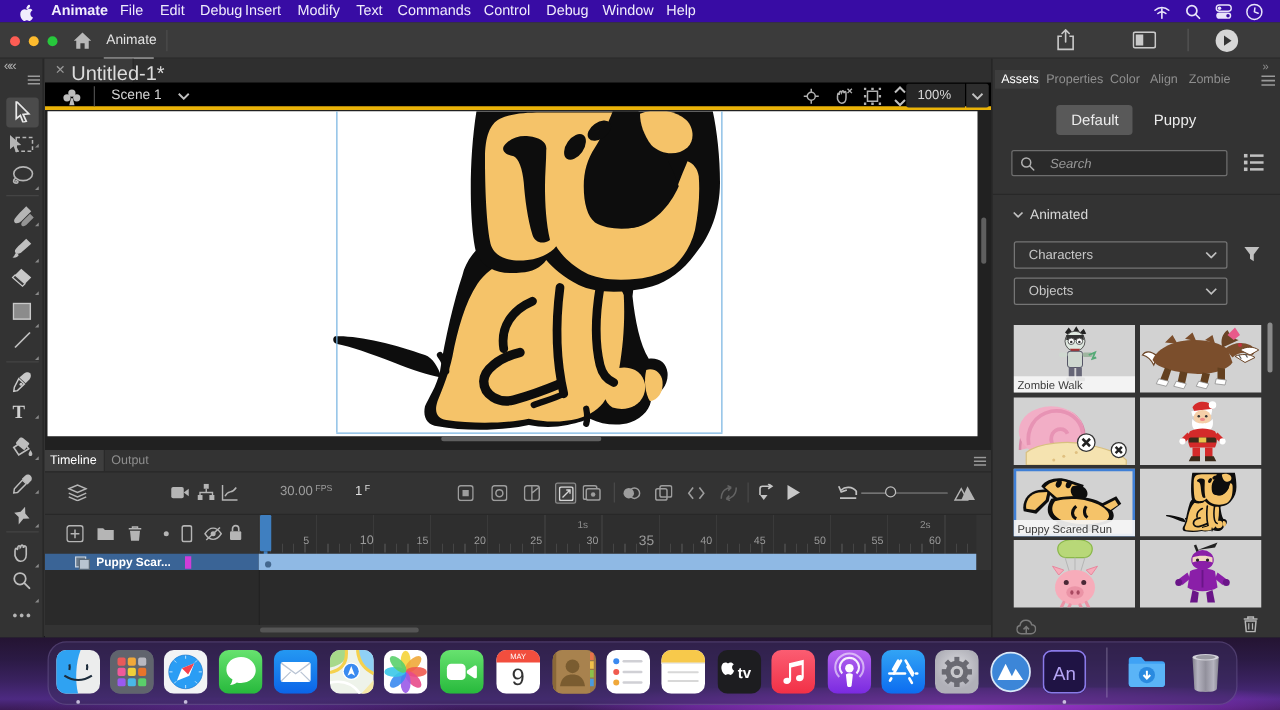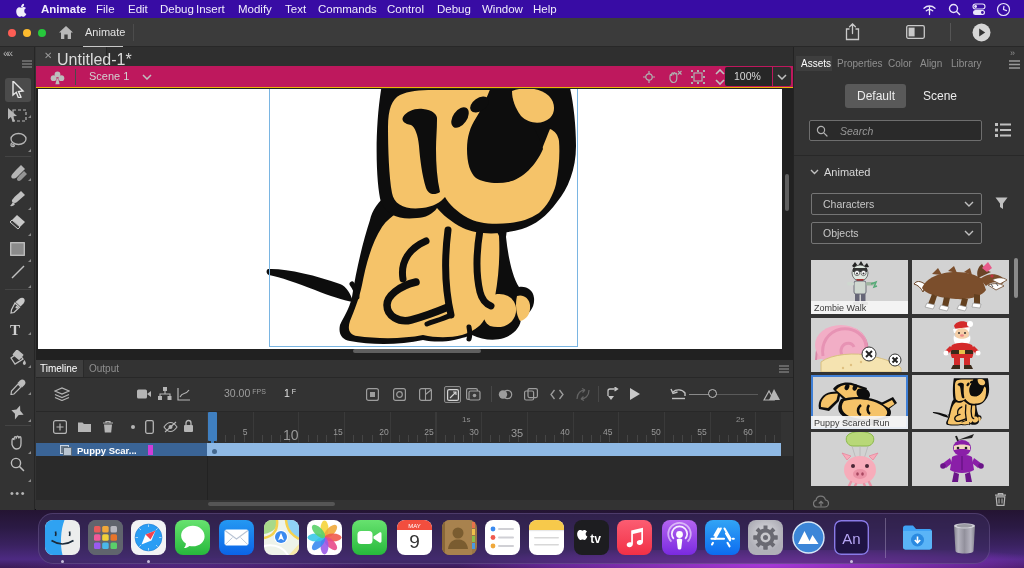--- a/index.html
+++ b/index.html
@@ -12,21 +12,21 @@
 #menubar { position:absolute; left:0; top:0; width:1024px; height:18px; background:#380ca4; color:#f0edfc; font-size:11.5px; }
 #menubar .mi { position:absolute; top:2.5px; }
 
 #window { position:absolute; left:0; top:18px; width:1024px; height:492px; background:#333333; border-bottom:1px solid #101016; }
 #titlebar { position:absolute; left:0; top:0; width:1024px; height:29px; background:#3b3b3b; border-bottom:1px solid #282828; }
 .tl { position:absolute; top:11px; width:8px; height:8px; border-radius:50%; }
 
 #toolstrip { position:absolute; left:0; top:29px; width:35px; height:463px; background:#333333; border-right:1px solid #262626; }
 
 #doctabs { position:absolute; left:36px; top:29px; width:757px; height:19px; background:#2f2f2f; }
-#scenebar { position:absolute; left:36px; top:48px; width:757px; height:22px; background:#be185d; border-bottom:1px solid #eab308; }
+#scenebar { position:absolute; left:36px; top:48px; width:757px; height:22px; background:#000000; border-bottom:3px solid #eab308; }
 #canvasarea { position:absolute; left:36px; top:70px; width:757px; height:272px; background:#212121; }
 #stage { position:absolute; left:1.5px; top:1px; width:744px; height:259.5px; background:#ffffff; overflow:hidden; }
 #timeline { position:absolute; left:36px; top:342px; width:757px; height:150px; background:#333333; }
 
 #rightpanel { position:absolute; left:793px; top:29px; width:231px; height:463px; background:#333333; border-left:1px solid #232323; }
 
 #desktop { position:absolute; left:0; top:510px; width:1024px; height:58px; overflow:hidden; }
 </style>
 </head>
 <body>
@@ -410,21 +410,21 @@
         <path d="M3 6 V4 C3 2.5 4 1.5 5.5 1.5 C7 1.5 8 2.5 8 4 V6" stroke="#b5b5b5" stroke-width="1.3" fill="none"></path>
       </svg>
 
       <div id="ruler" class="abs" style="left:171px;top:52px;width:574px;height:31px">
         <div class="abs" style="left:0;bottom:1px;width:574px;height:7px;background:repeating-linear-gradient(90deg, #454545 0 1px, transparent 1px 9.14px)"></div>
         <div class="abs" style="left:0;top:0;width:574px;height:31px;background:repeating-linear-gradient(90deg, #3a3a3a 0 1px, transparent 1px 45.7px)"></div>
       </div>
       <span class="abs" style="left:426px;top:55px;font-size:8px;color:#8f8f8f">1s</span>
       <span class="abs" style="left:700px;top:55px;font-size:8px;color:#8f8f8f">2s</span>
       <span class="abs" style="left:201px;top:67px;width:16px;text-align:center;font-size:8.5px;color:#9a9a9a">5</span>
-      <span class="abs" style="left:247px;top:67px;width:16px;text-align:left;font-size:14px;color:#9a9a9a">10</span>
+      <span class="abs" style="left:247px;top:67px;width:16px;text-align:right;font-size:10px;color:#9a9a9a">10</span>
       <span class="abs" style="left:294px;top:67px;width:16px;text-align:center;font-size:8.5px;color:#9a9a9a">15</span>
       <span class="abs" style="left:340px;top:67px;width:16px;text-align:center;font-size:8.5px;color:#9a9a9a">20</span>
       <span class="abs" style="left:385px;top:67px;width:16px;text-align:center;font-size:8.5px;color:#9a9a9a">25</span>
       <span class="abs" style="left:430px;top:67px;width:16px;text-align:center;font-size:8.5px;color:#9a9a9a">30</span>
       <span class="abs" style="left:475px;top:67px;width:16px;text-align:left;font-size:11px;color:#9a9a9a">35</span>
       <span class="abs" style="left:521px;top:67px;width:16px;text-align:center;font-size:8.5px;color:#9a9a9a">40</span>
       <span class="abs" style="left:567px;top:67px;width:16px;font-size:8.5px;color:#9a9a9a">45</span>
       <span class="abs" style="left:612px;top:67px;width:16px;text-align:center;font-size:8.5px;color:#9a9a9a">50</span>
       <span class="abs" style="left:658px;top:67px;width:16px;text-align:center;font-size:8.5px;color:#9a9a9a">55</span>
       <span class="abs" style="left:704px;top:67px;width:16px;text-align:center;font-size:8.5px;color:#9a9a9a">60</span>
@@ -448,30 +448,30 @@
       <div class="abs" style="left:172px;top:142px;width:127px;height:4px;background:#555;border-radius:2px"></div>
     </div>
     <div id="rightpanel">
       <span class="abs" style="left:216px;top:1px;color:#8f8f8f;font-size:9px">»</span>
 
       <div class="abs" style="left:2px;top:9px;width:36px;height:15px;background:#3e3e3e"></div>
       <span class="abs" style="left:7px;top:11px;font-size:10px;font-weight:normal;color:#fff">Assets</span>
       <span class="abs" style="left:43px;top:11px;font-size:10px;color:#8f8f8f">Properties</span>
       <span class="abs" style="left:94px;top:11px;font-size:10px;color:#8f8f8f">Color</span>
       <span class="abs" style="left:126px;top:11px;font-size:10px;color:#8f8f8f">Align</span>
-      <span class="abs" style="left:157px;top:11px;font-size:10px;color:#8f8f8f">Library</span>
+      <span class="abs" style="left:157px;top:11px;font-size:10px;color:#8f8f8f">Zombie</span>
       <svg class="abs" style="left:215px;top:13px" width="11" height="9" viewBox="0 0 11 9">
           <g stroke="#9a9a9a" stroke-width="1.3">
             <path d="M0 1h11M0 4.5h11M0 8h11"></path>
           </g>
         </svg>
 
       <div class="abs" style="left:51px;top:37px;width:61px;height:24px;background:#595959;border-radius:3px"></div>
       <span class="abs" style="left:63px;top:42px;font-size:12px;color:#ececec">Default</span>
-      <span class="abs" style="left:129px;top:42px;font-size:12px;color:#ececec">Scene</span>
+      <span class="abs" style="left:129px;top:42px;font-size:12px;color:#ececec">Puppy</span>
 
       <div class="abs" style="left:15px;top:73px;width:173px;height:21px;background:#2a2a2a;border:1px solid #6e6e6e;border-radius:2px"></div>
       <svg class="abs" style="left:22px;top:78px" width="12" height="12" viewBox="0 0 12 12">
         <circle cx="5" cy="5" r="3.6" stroke="#b0b0b0" stroke-width="1.2" fill="none"></circle>
         <path d="M7.8 7.8 L11 11" stroke="#b0b0b0" stroke-width="1.2" stroke-linecap="round"></path>
       </svg>
       <span class="abs" style="left:46px;top:78px;font-size:10.5px;font-style:italic;color:#979797">Search</span>
       <svg class="abs" style="left:201px;top:76px" width="16" height="14" viewBox="0 0 16 14">
         <g fill="#c0c0c0">
             <rect x="0" y="0" width="3" height="3"></rect>

